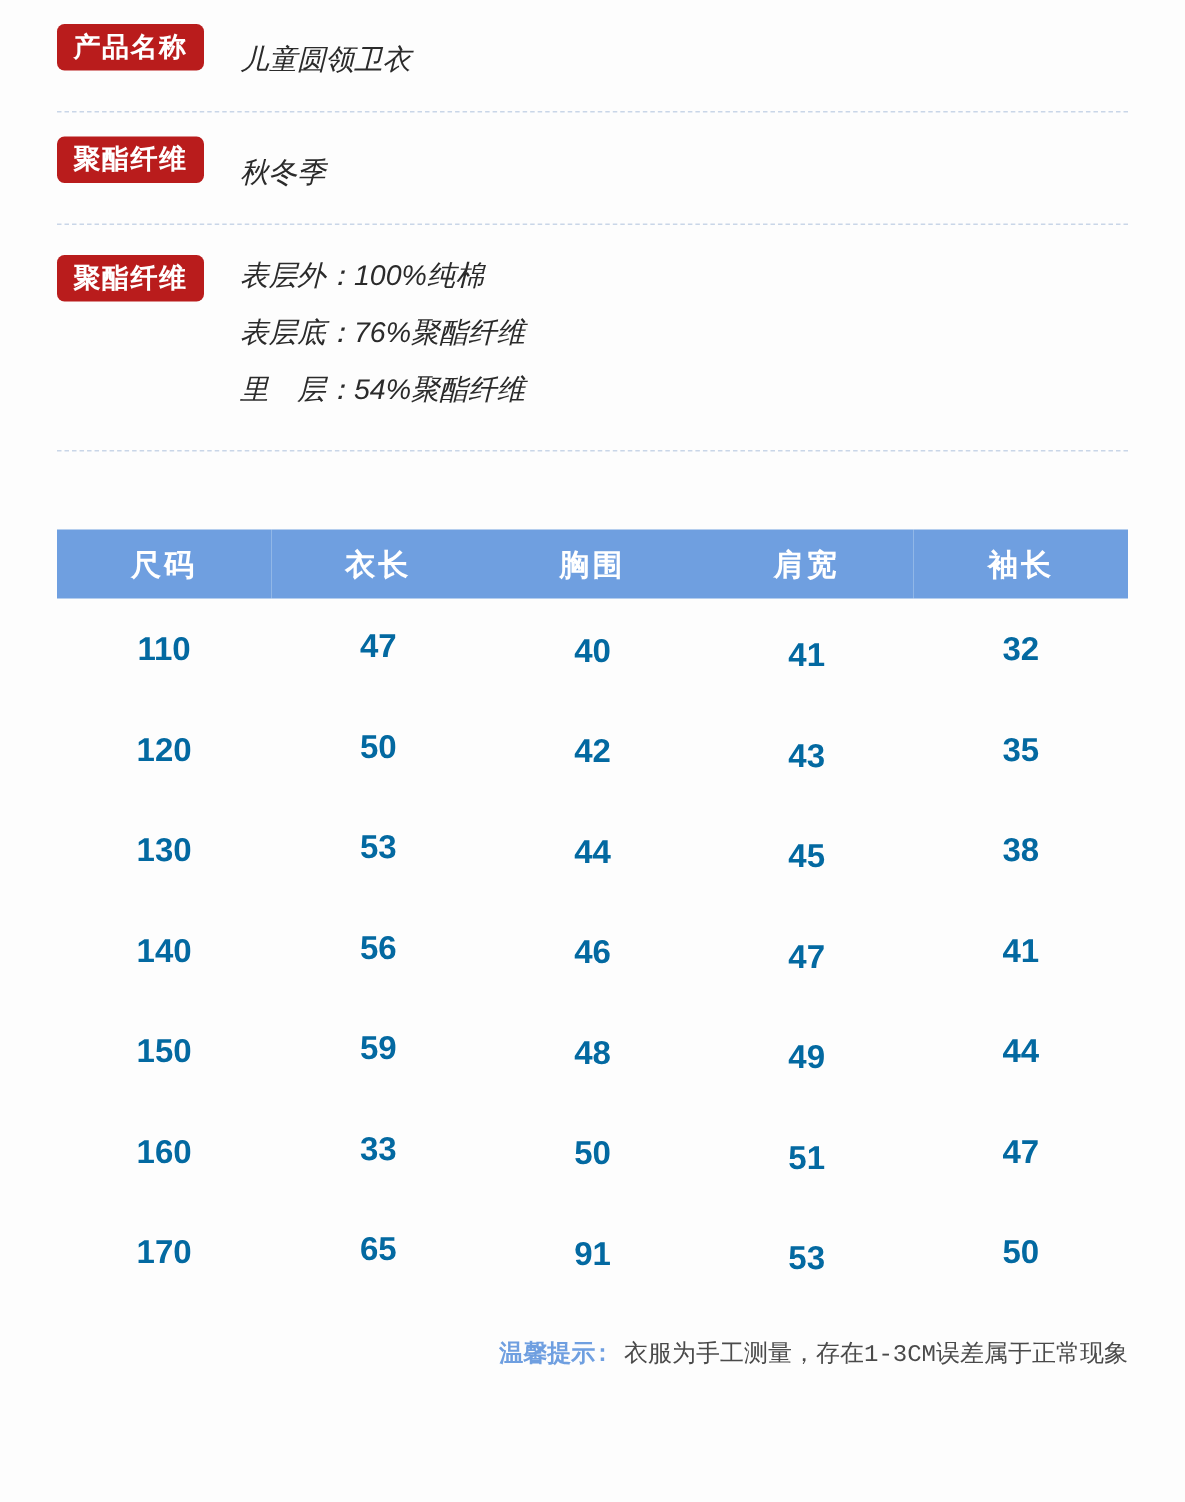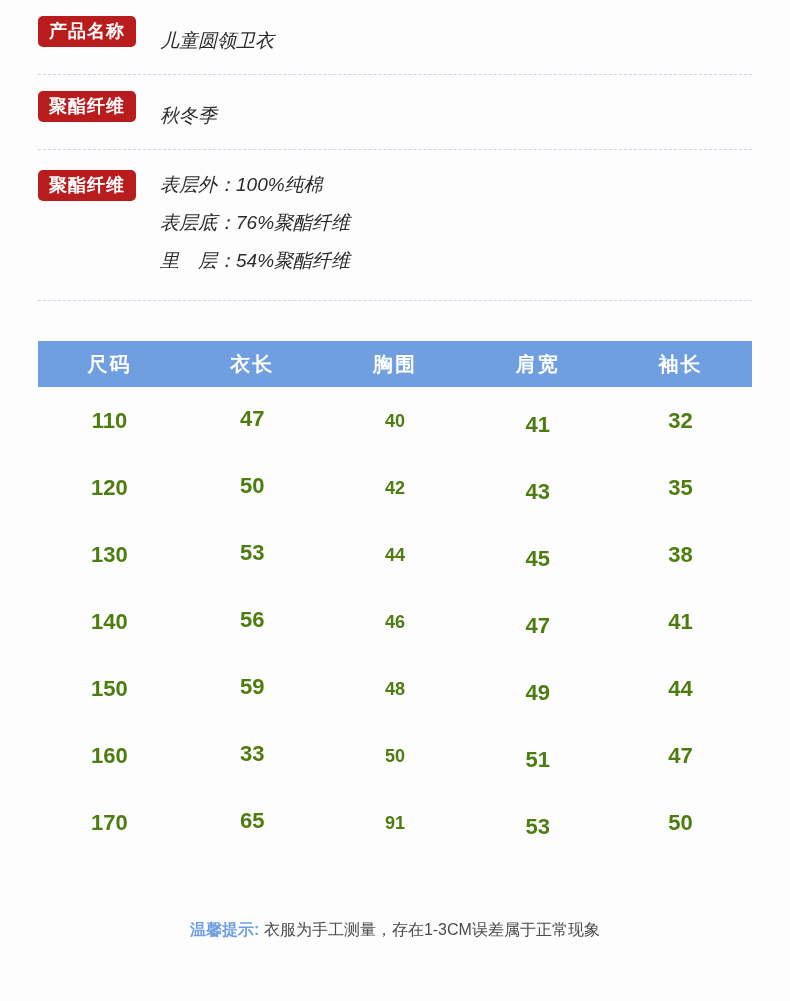--- a/index.html
+++ b/index.html
@@ -62,21 +62,21 @@
   }
   .spec-row.fabric .spec-label {
     margin-top: 4px;
   }
   .spec-row.fabric .spec-value {
     padding-top: 0;
   }
 
   
   .table-wrap {
-    margin-top: 40px;
+    margin-top: 52px;
   }
   table.size-table {
     width: 100%;
     border-collapse: collapse;
     table-layout: fixed;
   }
   table.size-table thead th {
     background: #6f9fe0;
     color: #ffffff;
     font-size: 20px;
@@ -86,35 +86,36 @@
     text-align: center;
     vertical-align: middle;
   }
   table.size-table thead th:first-child { border-radius: 0; }
   table.size-table tbody td {
     height: 65px;
     text-align: center;
     vertical-align: middle;
     font-size: 22px;
     font-weight: bold;
-    color: #4d7c0f;
+    color: #0369a1;
   }
   
   table.size-table tbody td.c0 { font-size: 22px; }
   table.size-table tbody td.c1 { font-size: 22px; position: relative; top: -2px; }
-  table.size-table tbody td.c2 { font-size: 18px; position: relative; top: 1px; }
+  table.size-table tbody td.c2 { font-size: 22px; position: relative; top: 1px; }
   table.size-table tbody td.c3 { font-size: 22px; position: relative; top: 4px; }
   table.size-table tbody td.c4 { font-size: 22px; position: relative; top: 0px; }
 
   
   .note {
-    margin-top: 64px;
-    text-align: center;
+    margin-top: 24px;
+    text-align: right;
     font-size: 16px;
     color: #4a4a4a;
+    font-family: Liberation Mono, monospace;
   }
   .note .note-strong {
     color: #6f9fe0;
     font-weight: bold;
   }
 </style>
 </head>
 <body>
 
 <div class="page">

